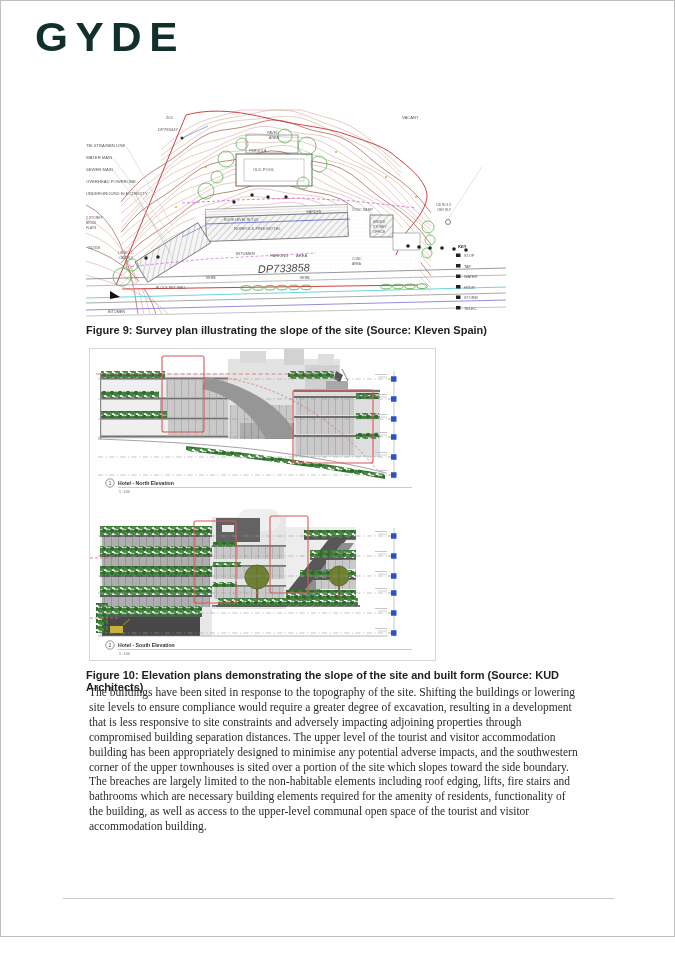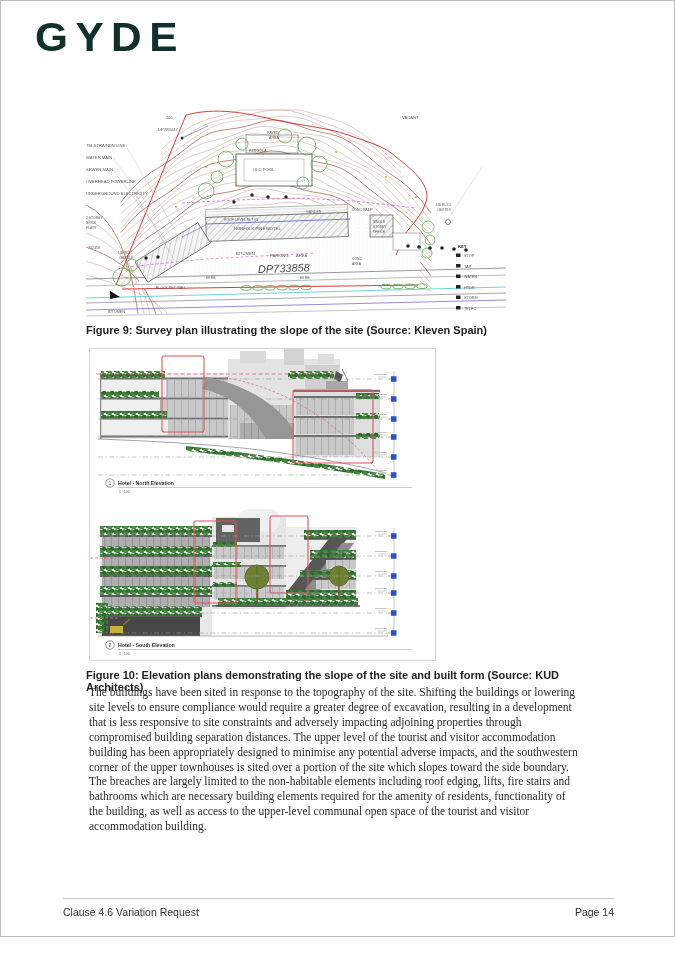--- a/index.html
+++ b/index.html
@@ -449,17 +449,13 @@
         </g>
       </svg>
   </figure>
   <div class="caption cap10">Figure 10: Elevation plans demonstrating the slope of the site and built form (Source: KUD Architects)</div>
 
   <div class="bodytext">
     <p>The buildings have been sited in response to the topography of the site. Shifting the buildings or lowering site levels to ensure compliance would require a greater degree of excavation, resulting in a development that is less responsive to site constraints and adversely impacting adjoining properties through compromised building separation distances. The upper level of the tourist and visitor accommodation building has been appropriately designed to minimise any potential adverse impacts, and the southwestern corner of the upper townhouses is sited over a portion of the site which slopes toward the side boundary. The breaches are largely limited to the non-habitable elements including roof edging, lifts, fire stairs and bathrooms which are necessary building elements required for the amenity of residents, functionality of the building, as well as access to the upper-level communal open space of the tourist and visitor accommodation building.</p>
   </div>
 
   <div class="footer-line"></div>
-  <div class="footer">
-    <span>Clause 4.6 Variation Request</span>
-    <span>Page 14</span>
-  </div>
 </div>
 
 </body></html>

